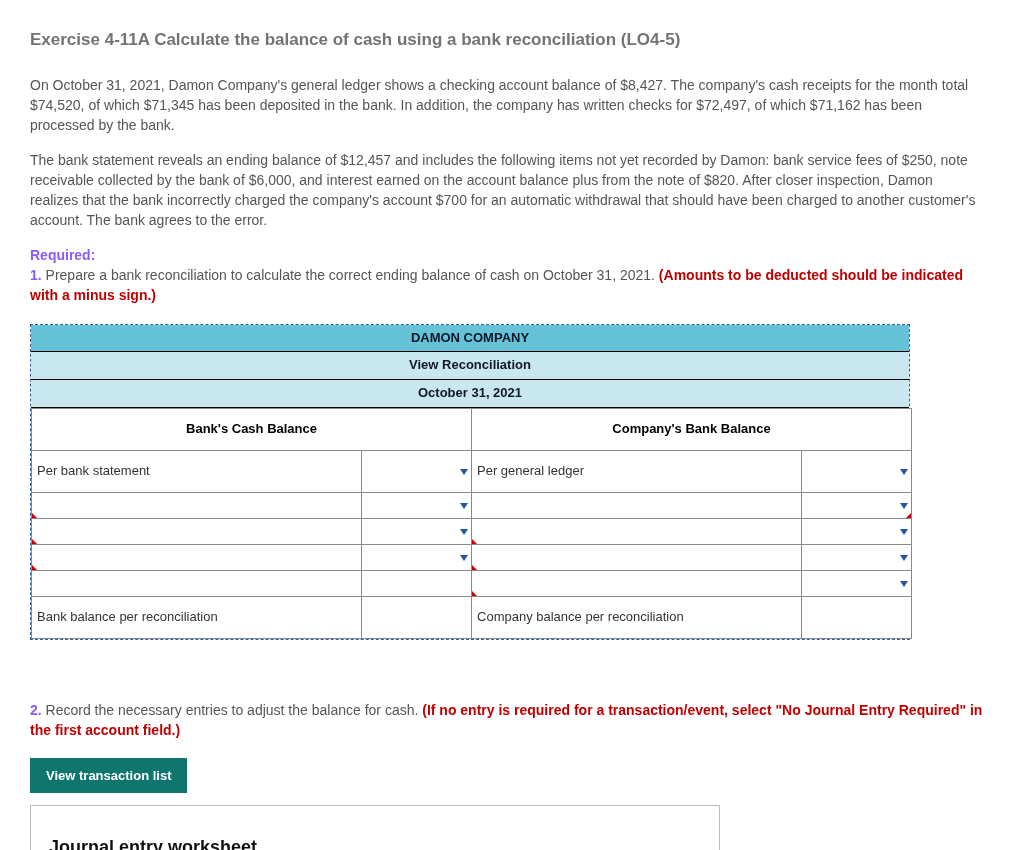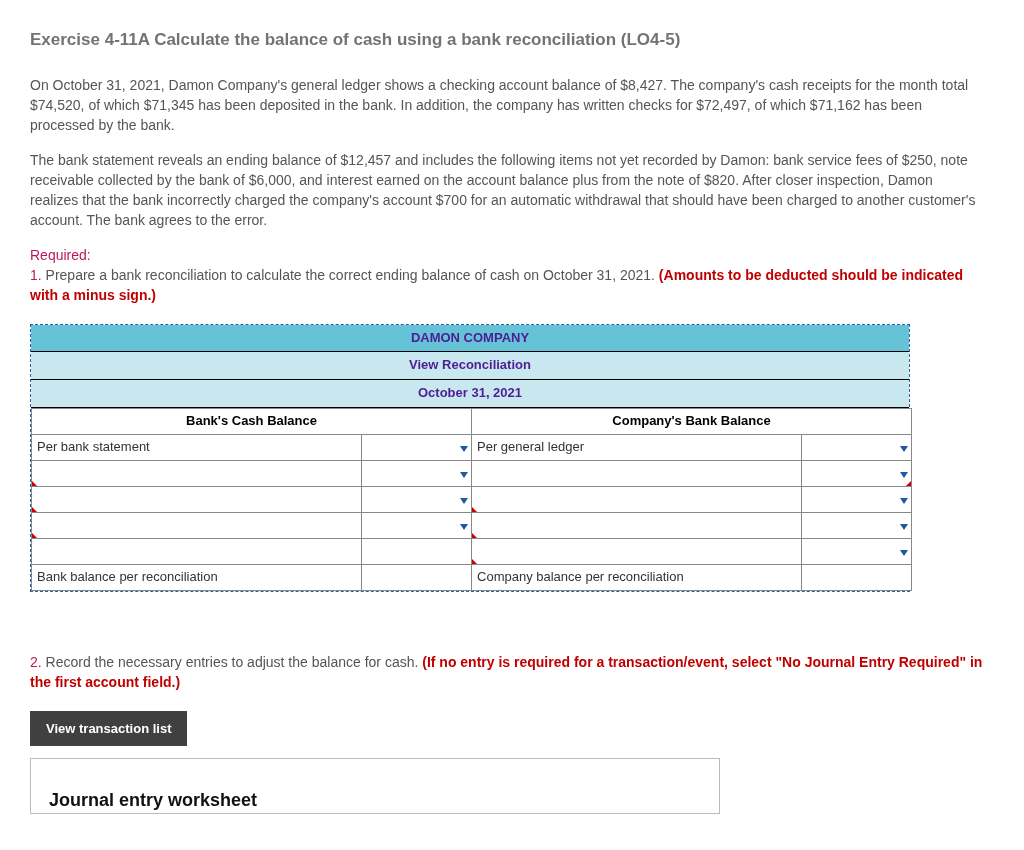--- a/index.html
+++ b/index.html
@@ -15,48 +15,48 @@
   h1.title {
     font-size: 17px;
     font-weight: bold;
     color: #737373;
     margin: 0 0 22px 0;
   }
   p.body {
     color: #555;
     margin: 0 16px 14px 0;
   }
-  .bold { font-weight: normal; color:#be185d; }
+  .bold { font-weight: bold; color:#8b5cf6; }
   .red { color: #c00000; font-weight: bold; }
   .req-block { margin: 0 0 18px 0; color:#555; }
 
   
   .recon-wrap {
     width: 880px;
     border: 1px dashed #2b5fa3;
     margin: 0 0 60px 0;
   }
   .recon-wrap .hdr {
     text-align: center;
     font-weight: bold;
-    color: #4c1d95;
+    color: #0f172a;
     padding: 4px 17px;
     border-bottom: 1px solid #000;
     font-size: 13px;
   }
   .hdr-top { background: #66c2d6; }
   .hdr-sub { background: #c9e7ef; }
   .recon-tbl {
     width: 100%;
     border-collapse: collapse;
     table-layout: fixed;
   }
   .recon-tbl th, .recon-tbl td {
     border: 1px solid #888;
-    padding: 3px 5px;
+    padding: 11px 5px;
     font-size: 13px;
     height: 26px;
     vertical-align: middle;
     background: #fff;
   }
   .recon-tbl th {
     font-weight: bold;
     text-align: center;
     color: #000;
   }
@@ -77,21 +77,21 @@
     left: 0px;
     bottom: 0px;
     width: 0; height: 0;
     border-left: 5px solid #c00;
     border-top: 5px solid transparent;
   }
 
   
   .btn {
     display: inline-block;
-    background: #404040;
+    background: #0f766e;
     color: #fff;
     font-weight: bold;
     font-size: 13px;
     padding: 10px 16px;
     border: none;
     cursor: pointer;
     margin: 0 0 12px 0;
   }
   .worksheet-box {
     border: 1px solid #bbb;

